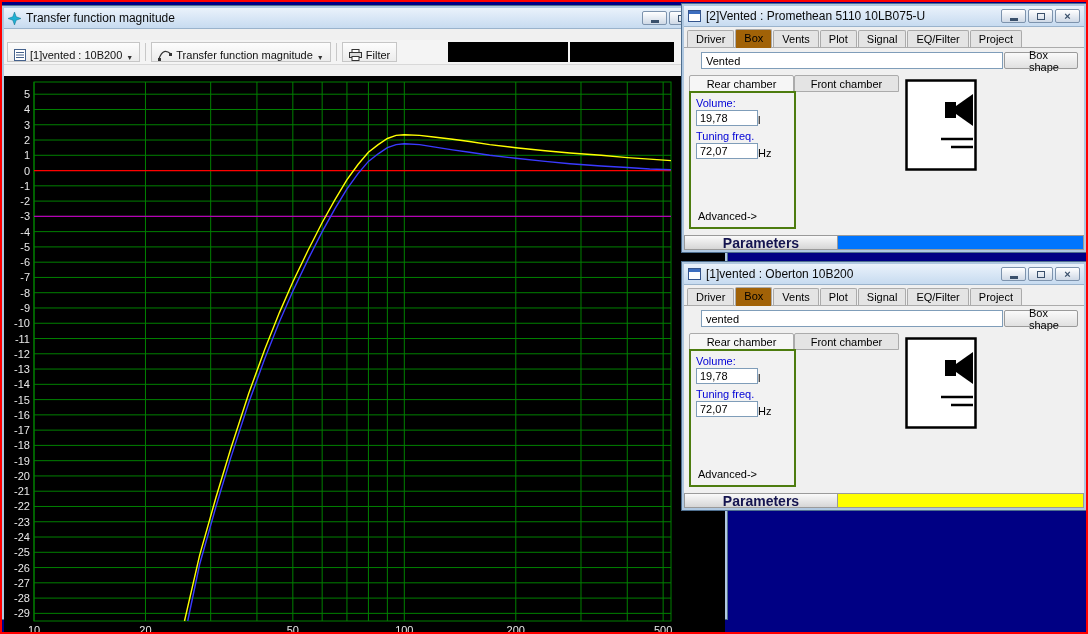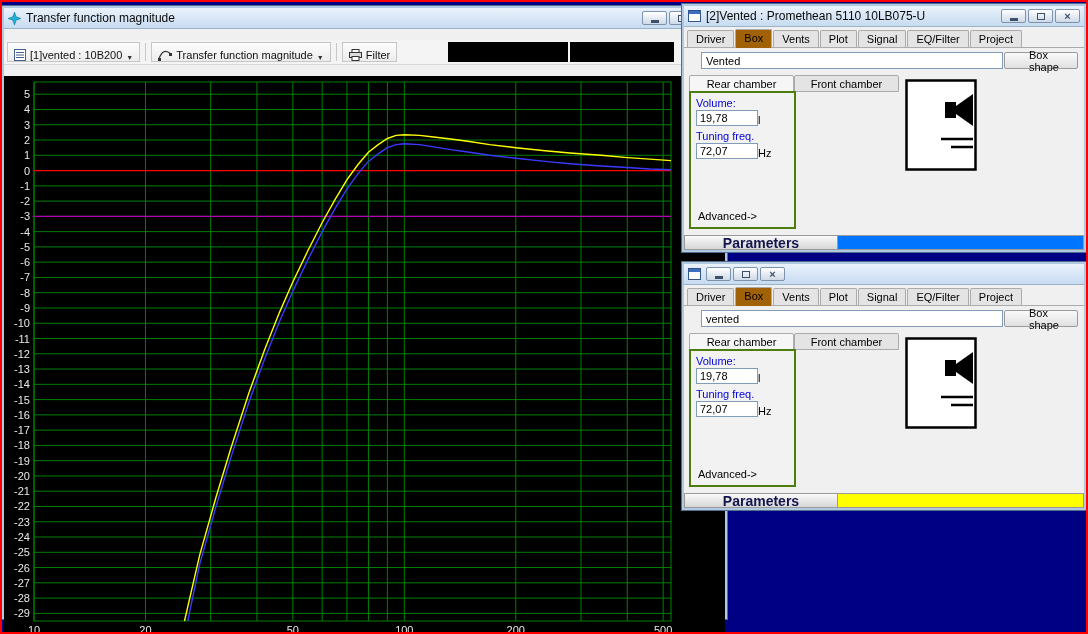--- a/index.html
+++ b/index.html
@@ -282,20 +282,21 @@
     <div class="params-fill" style="background: rgb(0, 117, 255);"></div>
   </div>
 </div>
 
 <div class="win swin" id="win-b">
   <div class="titlebar">
     <svg width="13" height="12" viewBox="0 0 13 12">
       <rect x="0.5" y="0.5" width="12" height="11" fill="#fff" stroke="#34548c"></rect>
         <rect x="1" y="1" width="11" height="3" fill="#3d6ebf"></rect>
     </svg>
+    <span class="title">[1]vented : Oberton 10B200</span>
     <div class="winbtns">
       <div class="winbtn">
           <span class="g-min"></span>
         </div>
       <div class="winbtn">
           <span class="g-max"></span>
         </div>
       <div class="winbtn">
           <span class="g-close">×</span>
         </div>

